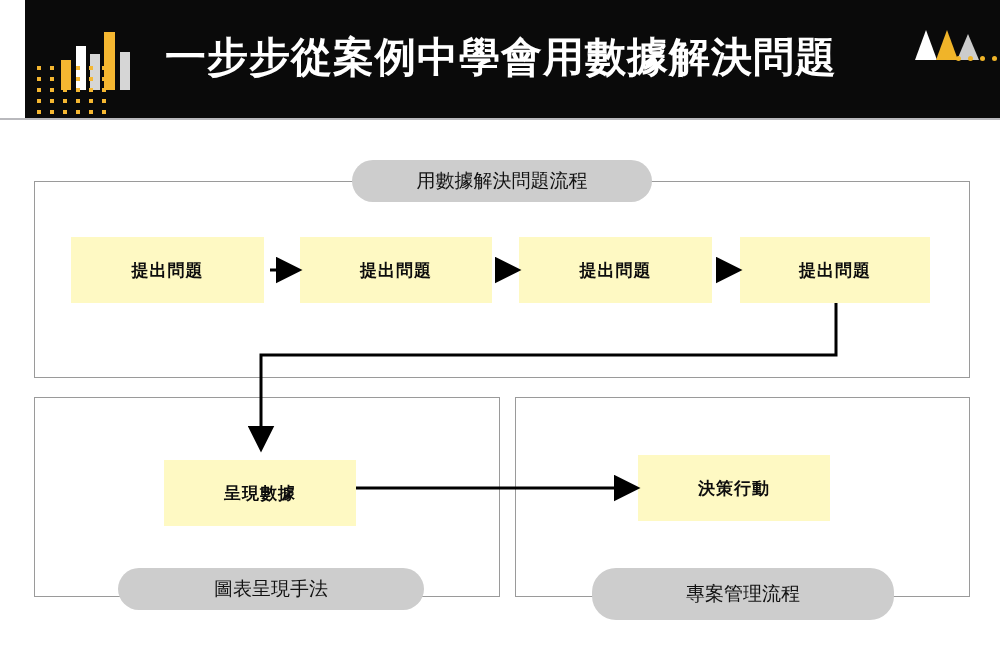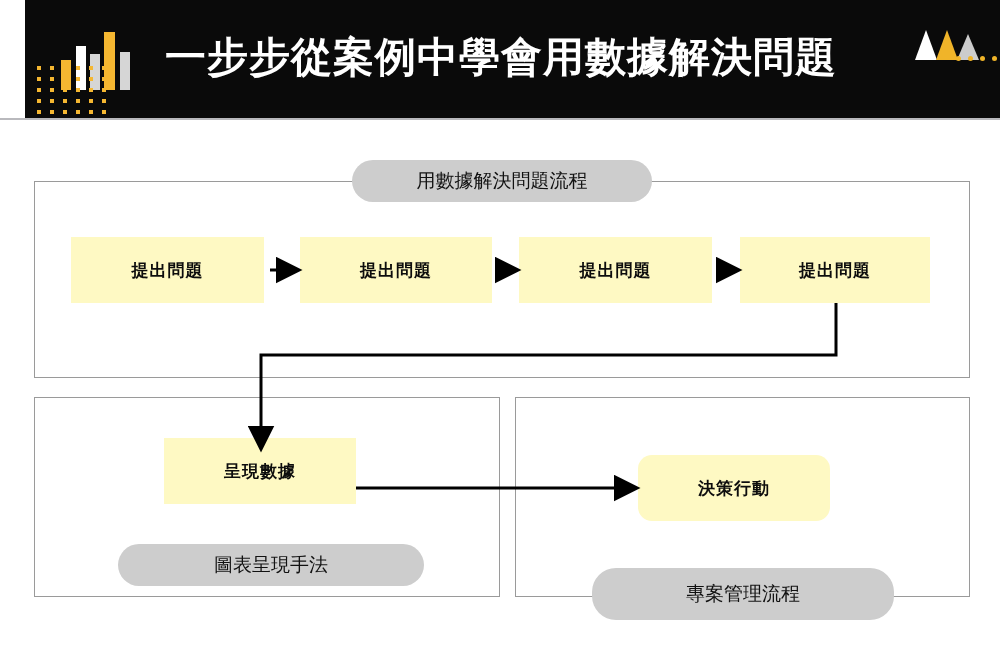--- a/index.html
+++ b/index.html
@@ -117,43 +117,43 @@
     color: #111111;
     font-size: 19px;
     text-align: center;
     white-space: nowrap;
     display: flex;
     align-items: center;
     justify-content: center;
     z-index: 5;
   }
   #pill-top   { left: 352px; top: 160px; width: 300px; height: 42px; }
-  #pill-left  { left: 118px; top: 544px; width: 306px; height: 42px; }
+  #pill-left  { left: 118px; top: 568px; width: 306px; height: 42px; }
   #pill-right { left: 592px; top: 568px; width: 302px; height: 52px; }
 
   
   .step {
     position: absolute;
     background: #fef9c3;
     color: #0d0d0d;
     font-size: 17px;
     font-weight: bold;
     letter-spacing: 1px;
     display: flex;
     align-items: center;
     justify-content: center;
     white-space: nowrap;
     z-index: 4;
   }
   #step-1 { left: 71px;  top: 237px; width: 193px; height: 66px; }
   #step-2 { left: 300px; top: 237px; width: 192px; height: 66px; }
   #step-3 { left: 519px; top: 237px; width: 193px; height: 66px; }
   #step-4 { left: 740px; top: 237px; width: 190px; height: 66px; }
-  #step-5 { left: 164px; top: 438px; width: 192px; height: 66px; }
-  #step-6 { left: 638px; top: 455px; width: 192px; height: 66px; border-radius: 14px; }
+  #step-5 { left: 164px; top: 460px; width: 192px; height: 66px; }
+  #step-6 { left: 638px; top: 455px; width: 192px; height: 66px; }
 
   
   #connectors {
     position: absolute;
     left: 0; top: 0;
     width: 1000px;
     height: 660px;
     pointer-events: none;
     z-index: 6;
   }

